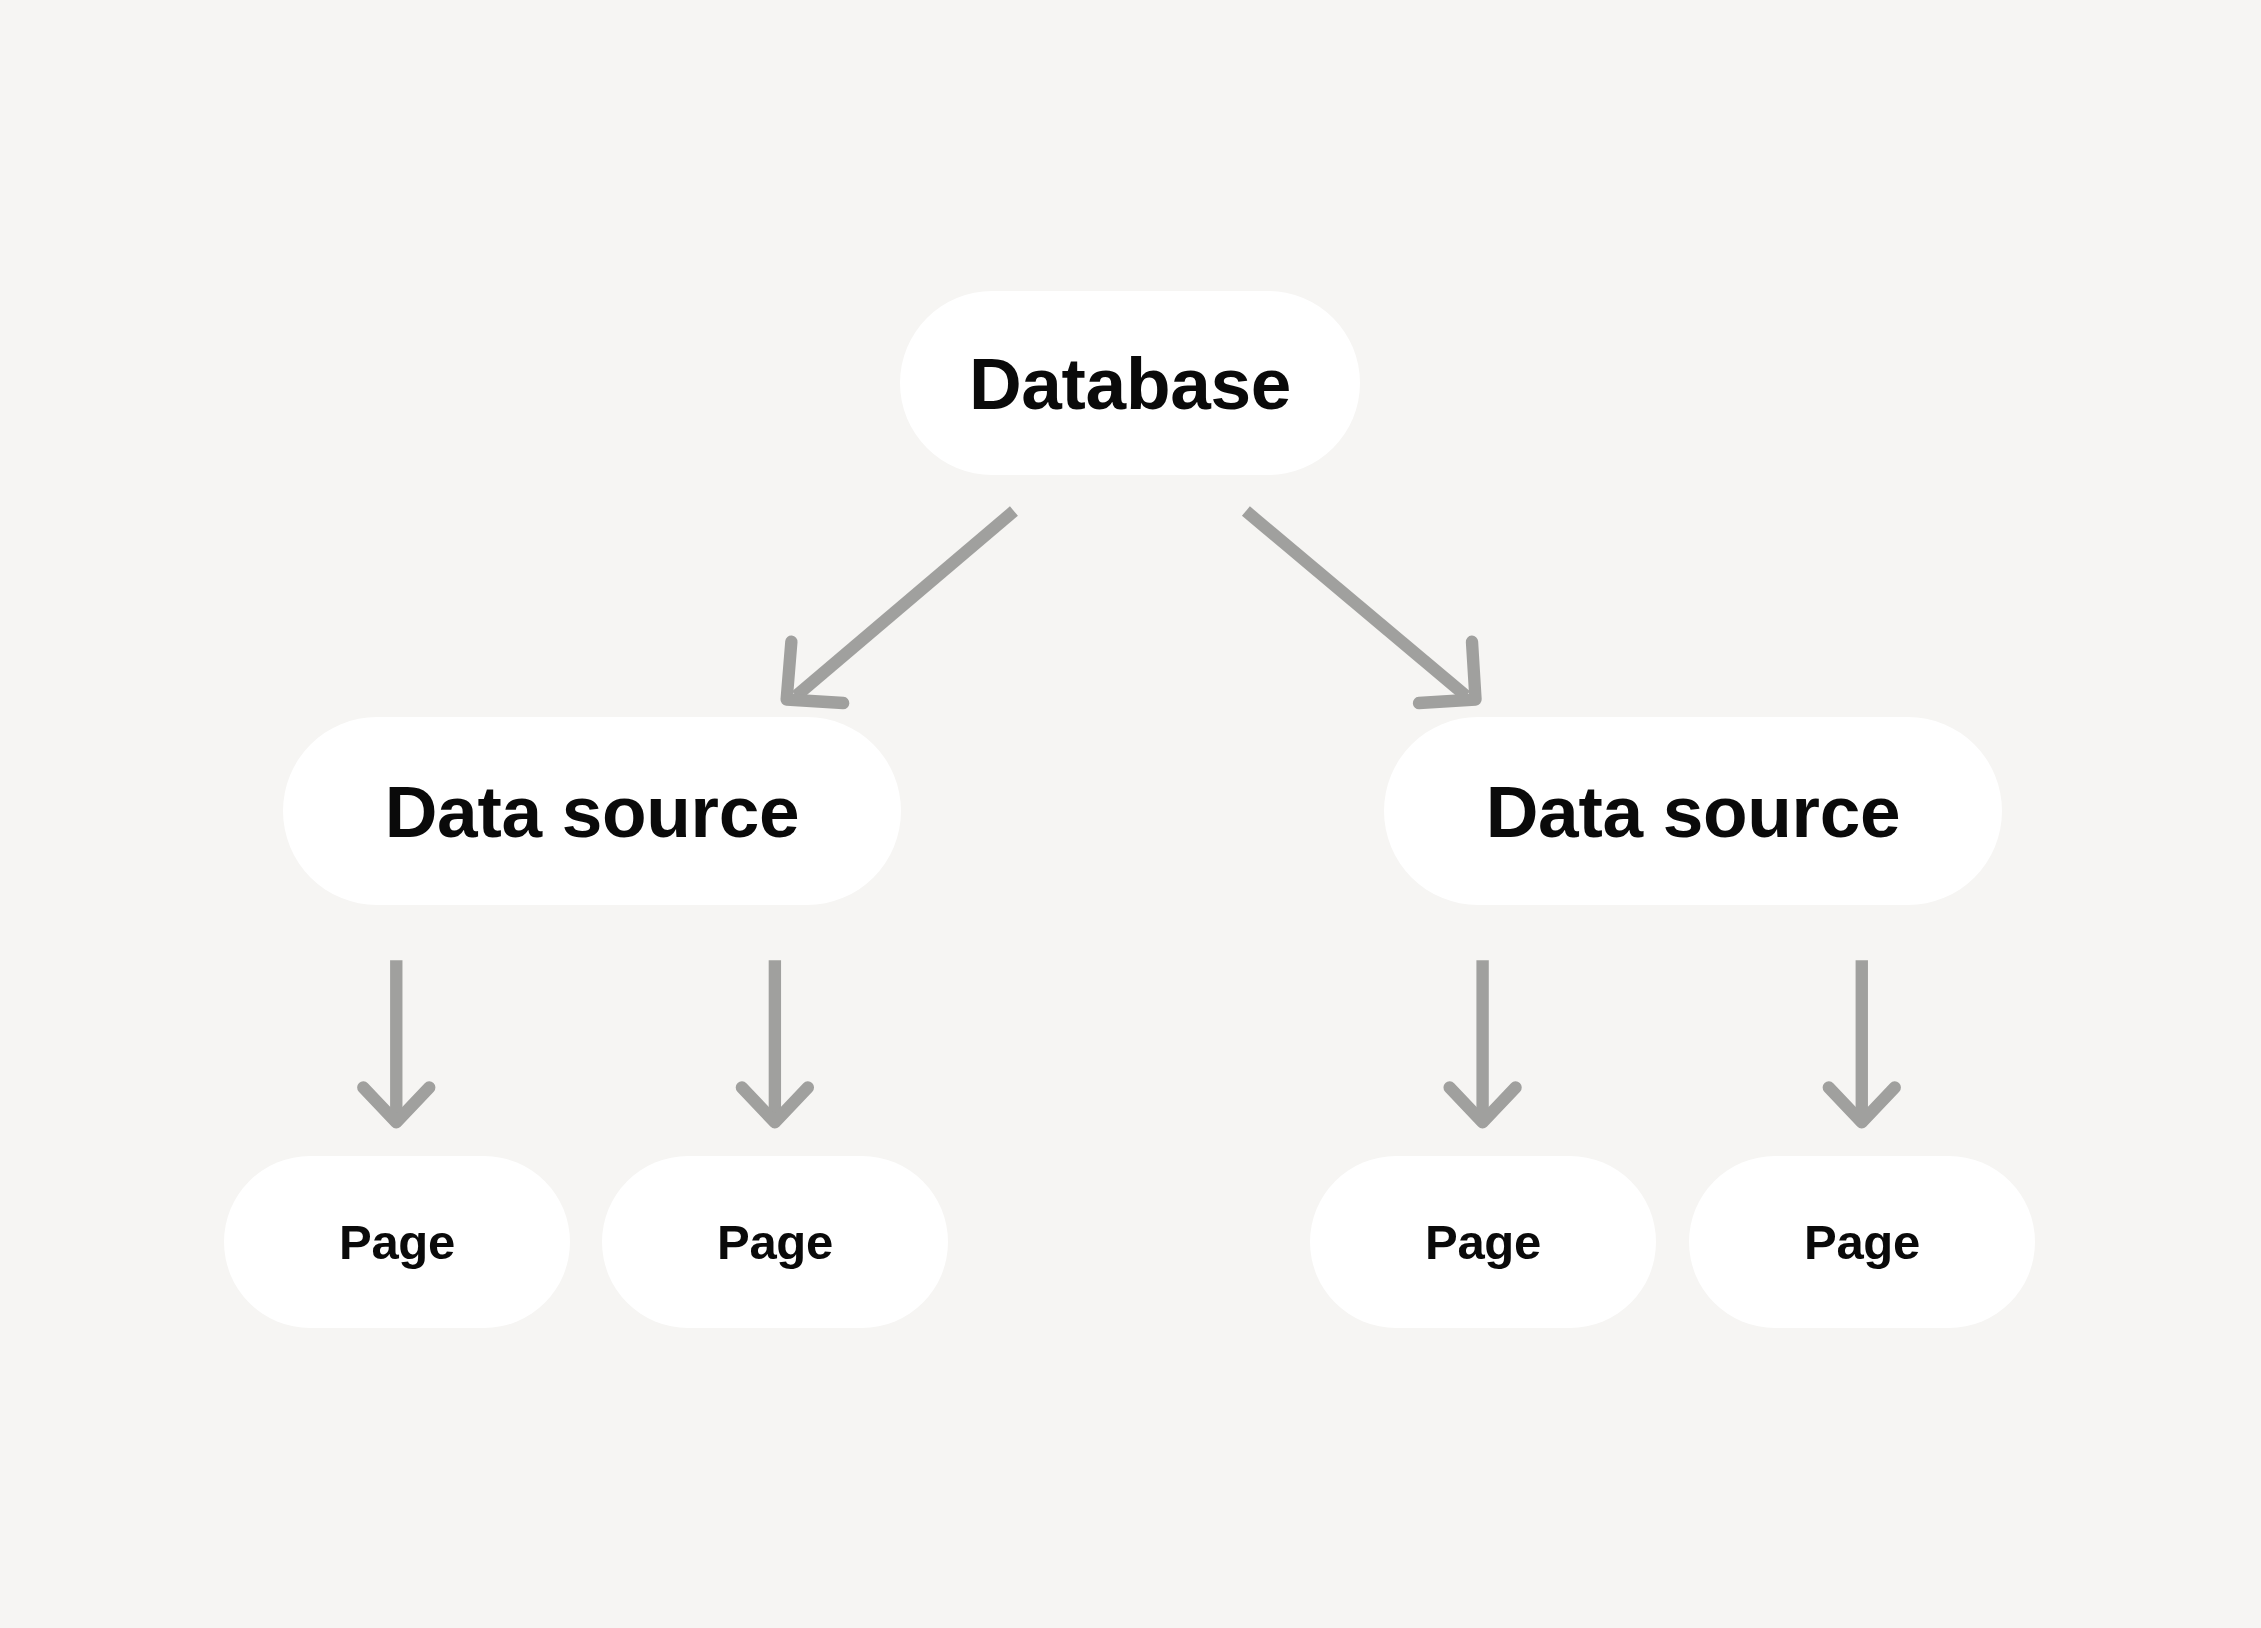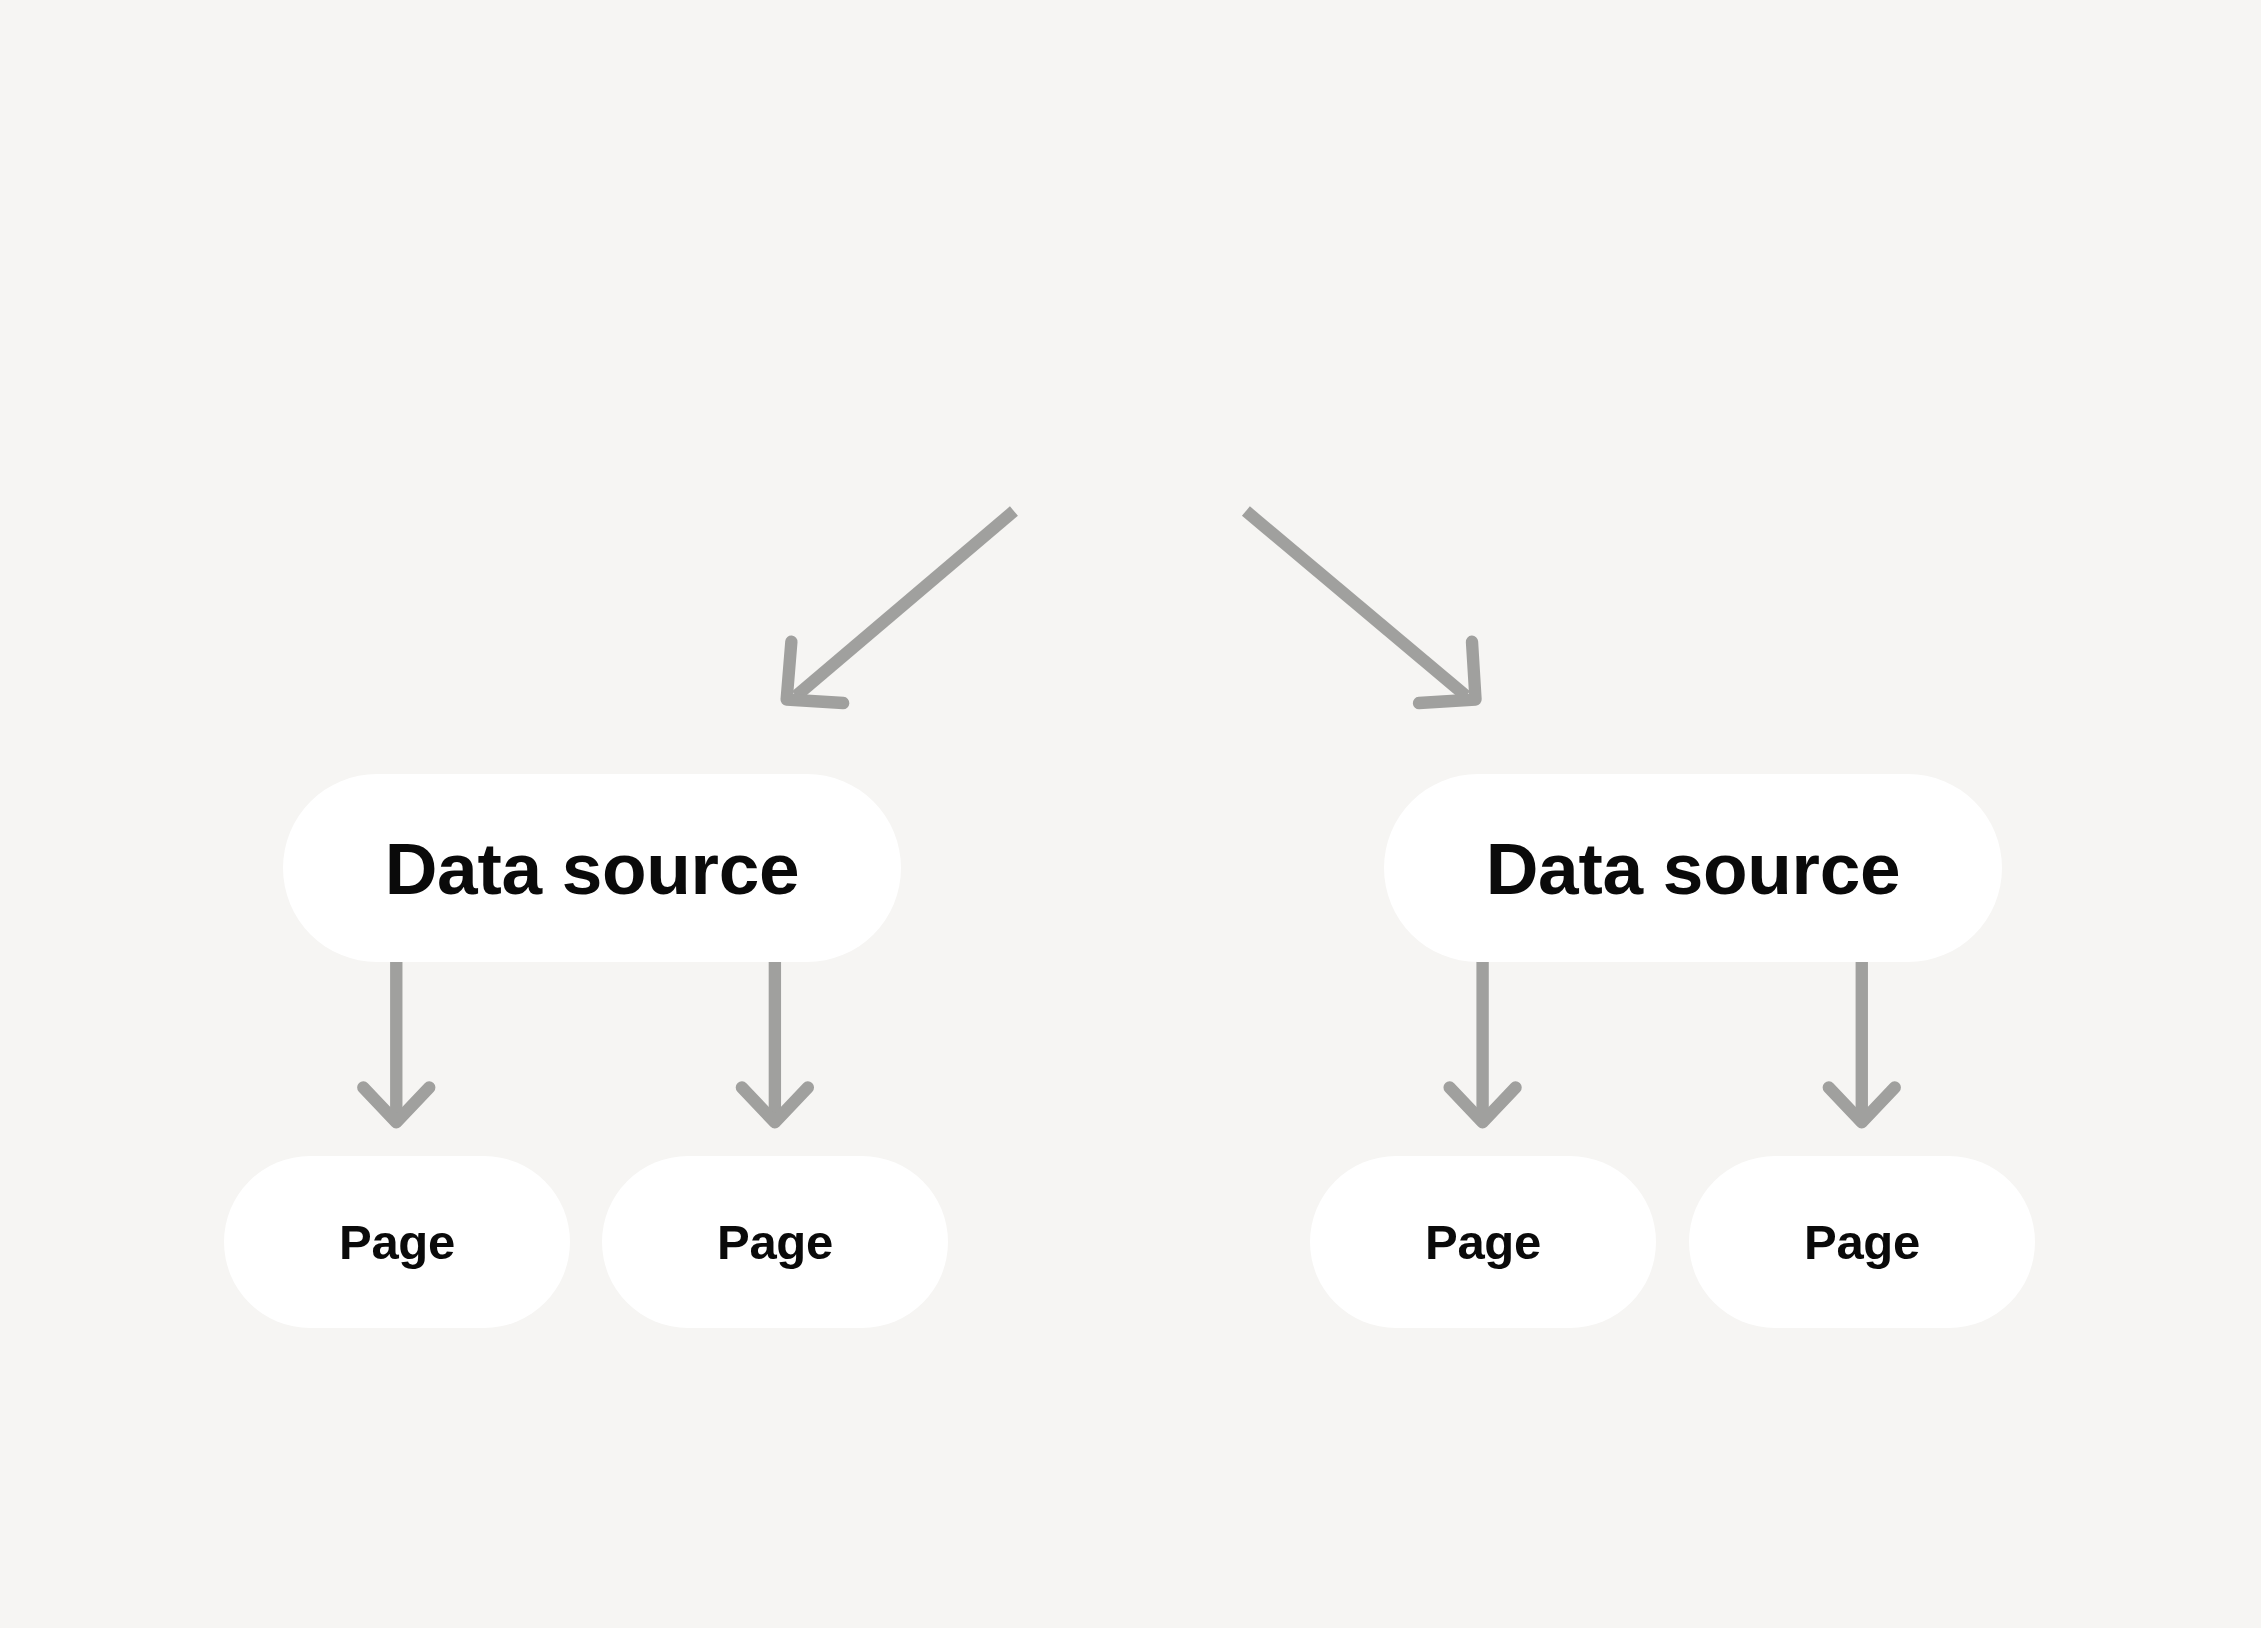--- a/index.html
+++ b/index.html
@@ -48,21 +48,21 @@
     left: 900px;
     top: 291px;
     width: 460px;
     height: 184px;
   }
   .node--database .node-label {
     font-size: 73px;
   }
   
   .node--datasource {
-    top: 774px;
+    top: 717px;
     width: 618px;
     height: 188px;
   }
   .node--datasource .node-label {
     font-size: 73px;
   }
   .node--ds-left  { left: 283px; }
   .node--ds-right { left: 1384px; }
   
   .node--page {
@@ -109,20 +109,23 @@
       <path d="M 2518 1631 L 2518 1900" fill="none" stroke="#a0a09e" stroke-width="21" stroke-linecap="butt"></path>
       <path d="M 2462 1847 L 2518 1906 L 2574 1847" fill="none" stroke="#a0a09e" stroke-width="21" stroke-linecap="round" stroke-linejoin="round"></path>
     </g>
 
     <g>
       <path d="M 3162 1631 L 3162 1900" fill="none" stroke="#a0a09e" stroke-width="21" stroke-linecap="butt"></path>
       <path d="M 3106 1847 L 3162 1906 L 3218 1847" fill="none" stroke="#a0a09e" stroke-width="21" stroke-linecap="round" stroke-linejoin="round"></path>
     </g>
   </svg>
 
+  <div class="node node--database">
+    <span class="node-label">Database</span>
+  </div>
 
   <div class="node node--datasource node--ds-left">
     <span class="node-label">Data source</span>
   </div>
 
   <div class="node node--datasource node--ds-right">
     <span class="node-label">Data source</span>
   </div>
 
   <div class="node node--page node--page-1">

